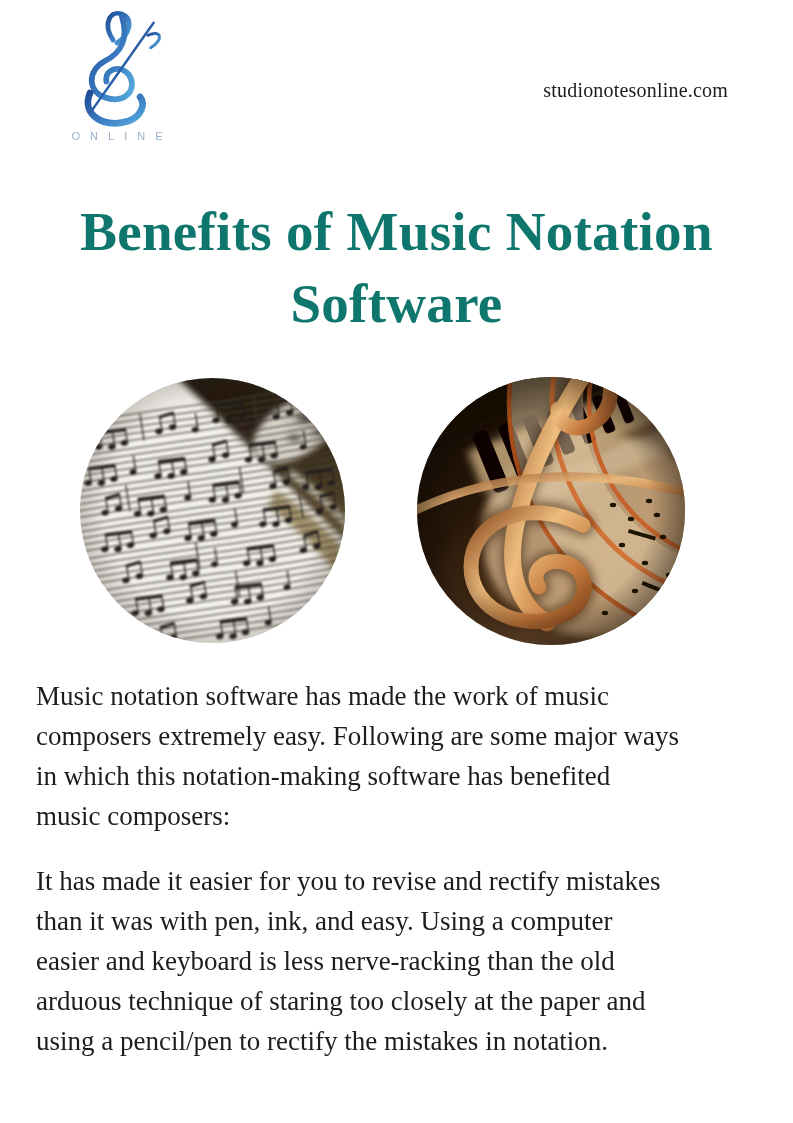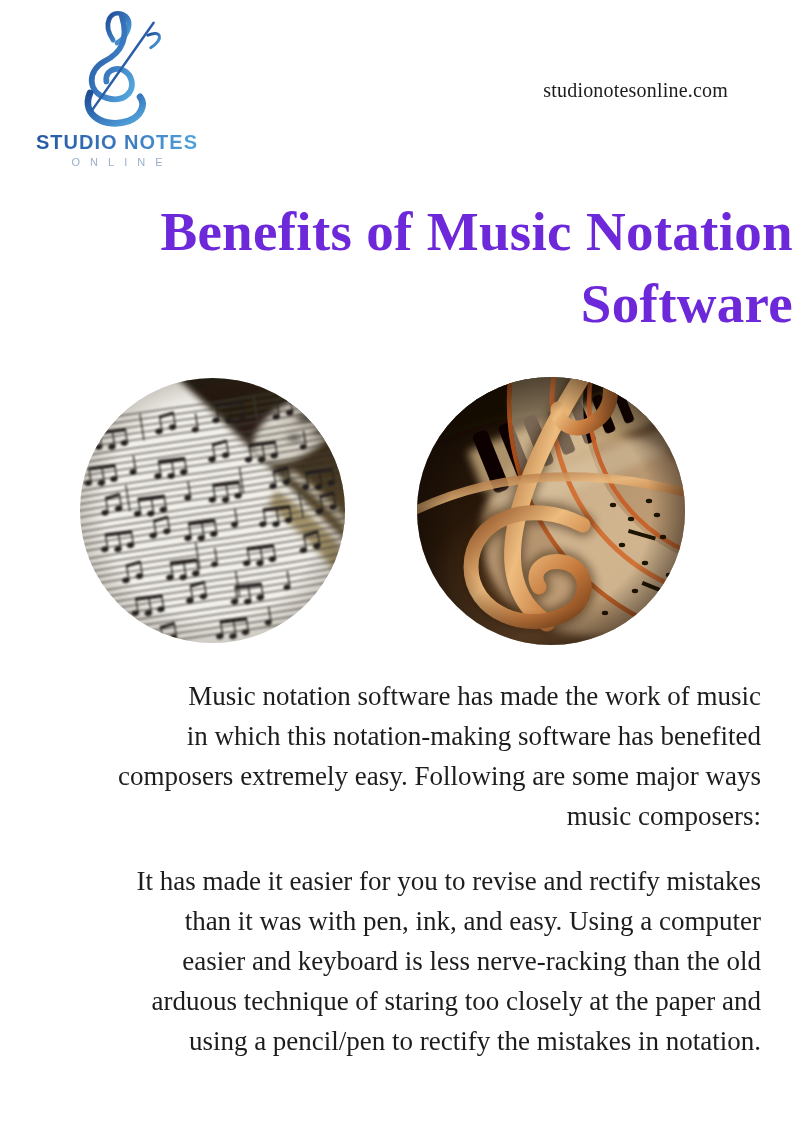--- a/index.html
+++ b/index.html
@@ -25,33 +25,33 @@
     font-size:11px; letter-spacing:10px; text-indent:10px; white-space:nowrap;
     color:#9aafc9; font-weight:normal;
   }
   
   .site-url {
     position:absolute; top:79px; right:65px;
     font-size:20px; color:#1c1c1c; letter-spacing:0.2px;
   }
   
   .title {
-    position:absolute; top:196px; left:0; right:0; text-align:right;
-    font-weight:bold; font-size:55px; line-height:72px; color:#6d28d9;
+    position:absolute; top:196px; left:0; right:0; text-align:center;
+    font-weight:bold; font-size:55px; line-height:72px; color:#0f766e;
     letter-spacing:0.3px;
   }
   .title span { display:block; white-space:nowrap; }
   
   .photo { position:absolute; border-radius:50%; overflow:hidden; }
   .photo svg { display:block; }
   .photo-left  { left:80px;  top:378px; width:265px; height:265px; }
   .photo-right { left:417px; top:377px; width:268px; height:268px; }
   
   .para {
-    position:absolute; left:36px; right:32px; text-align:right;
+    position:absolute; left:36px; right:24px; text-align:left;
     font-size:27px; line-height:40px; color:#1d1d1d;
   }
   .para .ln { display:block; white-space:nowrap; }
   .para-1 { top:676px; }
   .para-2 { top:861px; }
 </style>
 </head>
 <body>
 
 <div class="page">
@@ -66,21 +66,20 @@
         </linearGradient>
       </defs>
       <g fill="none" stroke="url(#GlogoA)" stroke-linecap="round">
         <path stroke-width="5" d="M 51 33 C 39 15 49 2 60 6 C 72 11 69 27 55 36"></path>
         <path stroke-width="6" d="M 60 8 C 68 34 58 47 42 55 C 24 65 24 87 44 93 C 64 99 76 84 68 70 C 60 58 42 62 44 76"></path>
         <path stroke-width="7" d="M 27 88 C 17 112 44 125 67 117 C 80 112 85 100 79 92"></path>
         <path stroke-width="3" d="M 87 28 C 101 22 104 32 90 41"></path>
       </g>
       <path d="M 93 15 L 29 106" stroke="#2a5fa8" stroke-width="2.6" stroke-linecap="round" fill="none"></path>
     </svg>
-    <div class="logo-name">STUDIO NOTES</div>
     <div class="logo-online">ONLINE</div>
   </div>
 
   <div class="site-url">studionotesonline.com</div>
 
   <h1 class="title">
     <span>Benefits of Music Notation</span>
     <span>Software</span>
   </h1>
 
@@ -282,22 +281,22 @@
           <path stroke-width="15" d="M 166 148 C 112 120 54 142 54 190 C 54 236 112 258 150 236 C 174 222 172 194 150 186 C 128 180 112 194 122 210"></path>
           <path stroke-width="9" opacity="0.85" d="M -15 140 C 70 95 170 88 278 118"></path>
         </g>
       </g>
       <rect width="268" height="268" fill="url(#Rvig)"></rect>
     </svg>
   </div>
 
   <p class="para para-1">
     <span class="ln">Music notation software has made the work of music</span>
+    <span class="ln">composers extremely easy. Following are some major ways</span>
     <span class="ln">in which this notation-making software has benefited</span>
-    <span class="ln">composers extremely easy. Following are some major ways</span>
     <span class="ln">music composers:</span>
   </p>
 
   <p class="para para-2">
     <span class="ln">It has made it easier for you to revise and rectify mistakes</span>
     <span class="ln">than it was with pen, ink, and easy. Using a computer</span>
     <span class="ln">easier and keyboard is less nerve-racking than the old</span>
     <span class="ln">arduous technique of staring too closely at the paper and</span>
     <span class="ln">using a pencil/pen to rectify the mistakes in notation.</span>
   </p>

